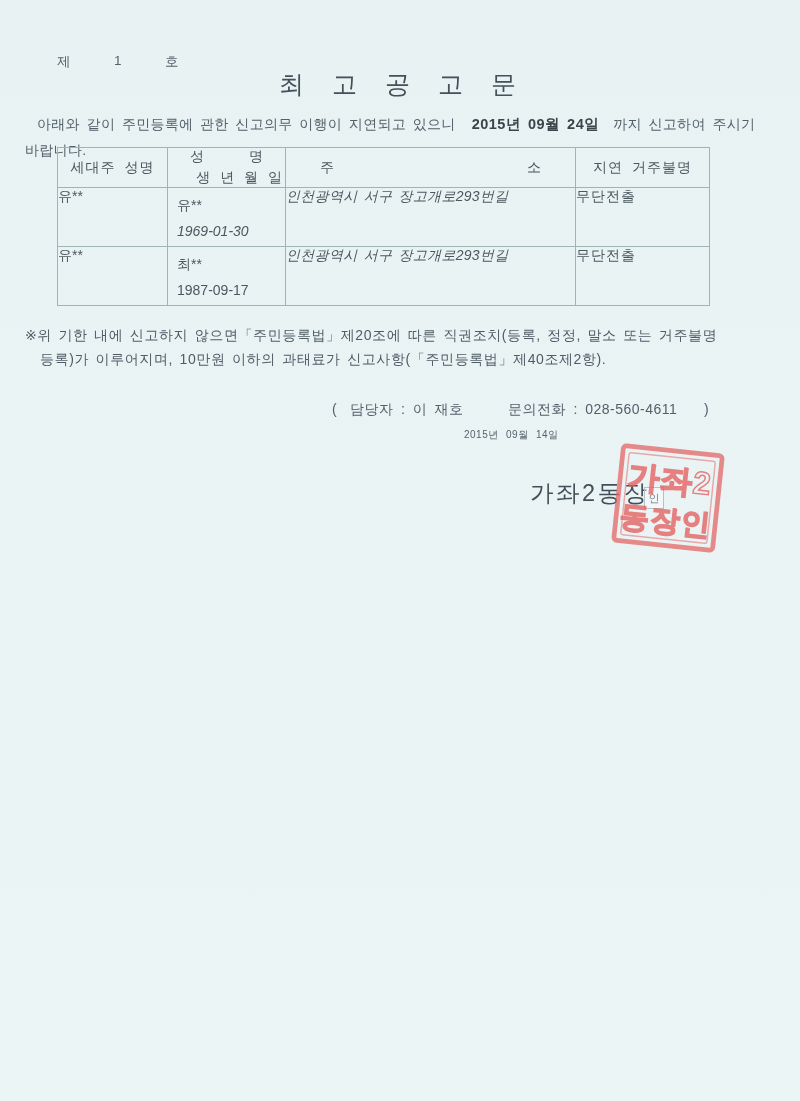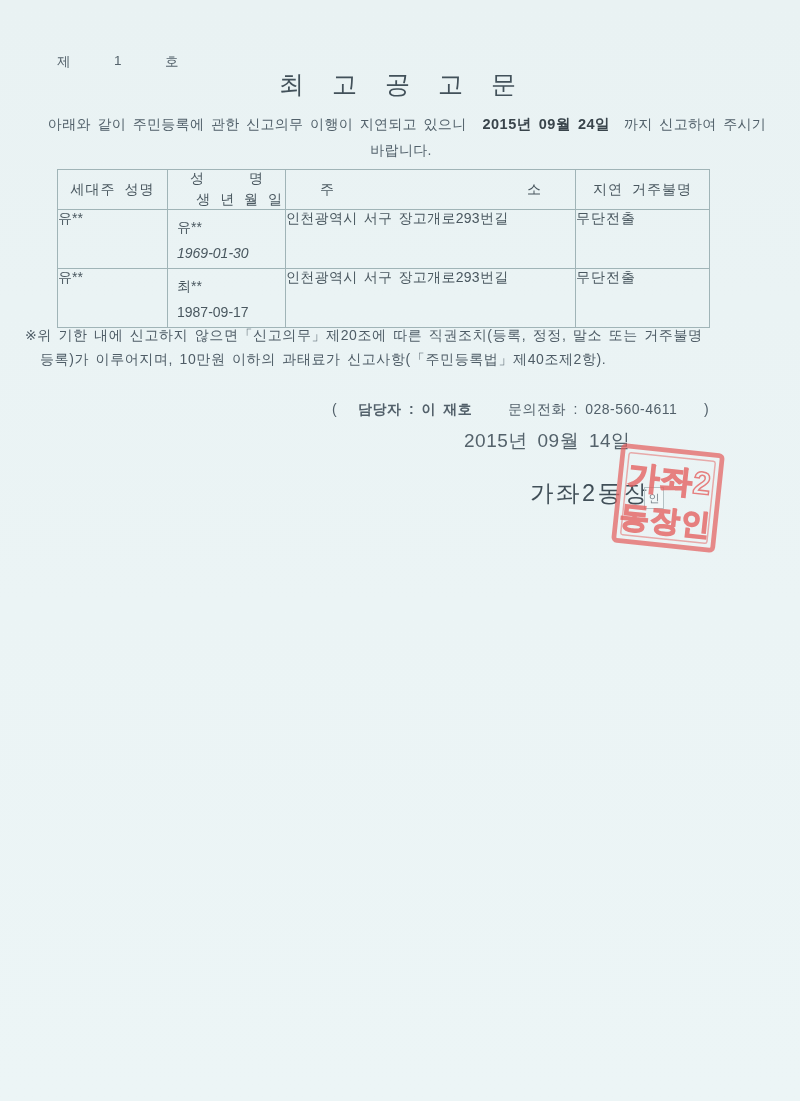--- a/index.html
+++ b/index.html
@@ -24,75 +24,75 @@
   .title {
     position: absolute; top: 68px; left: 0; width: 100%;
     text-align: center;
     font-size: 25px; font-weight: 500; color: #42515a;
     letter-spacing: 5px; word-spacing: 11px;
   }
   
   .intro {
     position: absolute; top: 111px; left: 25px; width: 752px;
     font-size: 14px; line-height: 26px; letter-spacing: 0.3px;
-    word-spacing: 2.5px; color: #51606a; text-align: center;
+    word-spacing: 2.5px; color: #51606a;
   }
   .intro .indent { display: inline-block; width: 12px; }
   .intro .deadline {
     font-weight: bold; color: #39444b; font-size: 14.5px;
     letter-spacing: 0.5px; margin: 0 14px 0 16px;
   }
   
   .notice-table {
-    position: absolute; top: 169px; left: 57px;
+    position: absolute; top: 147px; left: 57px;
     border-collapse: collapse; table-layout: fixed;
     font-size: 14px; color: #49575f;
   }
   .notice-table td, .notice-table th {
     border: 1px solid #a0b4b7;
     padding: 0; font-weight: normal;
     vertical-align: top;
   }
   .notice-table thead td { vertical-align: middle; }
   .col-householder { width: 110px; }
   .col-name { width: 118px; }
   .col-address { width: 290px; }
   .col-delay { width: 134px; }
   .hdr-center { text-align: center; letter-spacing: 1px; word-spacing: 4px; }
   .hdr-name-top { display: flex; justify-content: space-between; padding: 0 22px; margin-bottom: 3px; }
   .hdr-name-bottom { text-align: right; letter-spacing: 3px; }
   .hdr-address { display: flex; justify-content: space-between; padding: 0 34px; }
   .cell-pad { padding: 7px 6px 6px 7px; }
   .cell-name-line { line-height: 22px; padding: 6px 0 4px 9px; }
-  .cell-address { padding: 6px 0 0 9px; letter-spacing: 0.3px; word-spacing: 2px; }
+  .cell-address { padding: 6px 0 0 9px; letter-spacing: 0.3px; word-spacing: 2px; font-style: italic; }
   .cell-delay { text-align: left; padding-top: 6px; letter-spacing: 1px; margin-top: 20px; }
   .row-1 td { height: 54px; }
   .row-2 td { height: 48px; }
   .header-row td { height: 39px; }
   
   .footnote {
     position: absolute; top: 324px; left: 25px; width: 755px;
     font-size: 14px; line-height: 23.5px; letter-spacing: 0.6px;
     word-spacing: 2px; color: #4e5c66;
   }
   .footnote .line2 { padding-left: 15px; }
   
   .contact {
     position: absolute; top: 401px; left: 332px; width: 380px; height: 18px;
     font-size: 14px; color: #52606a; letter-spacing: 0.5px;
   }
   .contact span { position: absolute; top: 0; white-space: nowrap; }
   .contact .paren-open { left: 0; }
-  .contact .manager { left: 26px; word-spacing: 3px; font-weight: bold; }
+  .contact .manager { left: 18px; word-spacing: 3px; }
   .contact .phone { left: 176px; word-spacing: 3px; }
   .contact .paren-close { left: 372px; }
   
   .issue-date {
     position: absolute; top: 428px; left: 464px;
-    font-size: 19px; color: #54626b; letter-spacing: 0.5px; word-spacing: 4px;
+    font-size: 10px; color: #54626b; letter-spacing: 0.5px; word-spacing: 4px;
   }
   
   .signer {
     position: absolute; top: 477px; left: 530px;
     font-size: 23.5px; color: #414f58; letter-spacing: 2.5px;
     white-space: nowrap;
     text-align: center;
   }
   .seal-placeholder {
     position: absolute; top: 487px; left: 644px;
@@ -169,21 +169,21 @@
           <div class="cell-name-line">최**</div>
           <div class="cell-name-line" style="padding-top:0;">1987-09-17</div>
         </td>
         <td class="cell-address">인천광역시 서구 장고개로293번길</td>
         <td class="cell-delay">무단전출</td>
       </tr>
     </tbody>
   </table>
 
   <div class="footnote">
-    <div>※위 기한 내에 신고하지 않으면「신고의무」제20조에 따른 직권조치(등록, 정정, 말소 또는 거주불명</div>
+    <div>※위 기한 내에 신고하지 않으면「주민등록법」제20조에 따른 직권조치(등록, 정정, 말소 또는 거주불명</div>
     <div class="line2">등록)가 이루어지며, 10만원 이하의 과태료가 신고사항(「주민등록법」제40조제2항).</div>
   </div>
 
   <div class="contact">
     <span class="paren-open">(</span>
     <span class="manager">담당자 : 이 재호</span>
     <span class="phone">문의전화 : 028-560-4611</span>
     <span class="paren-close">)</span>
   </div>
 

